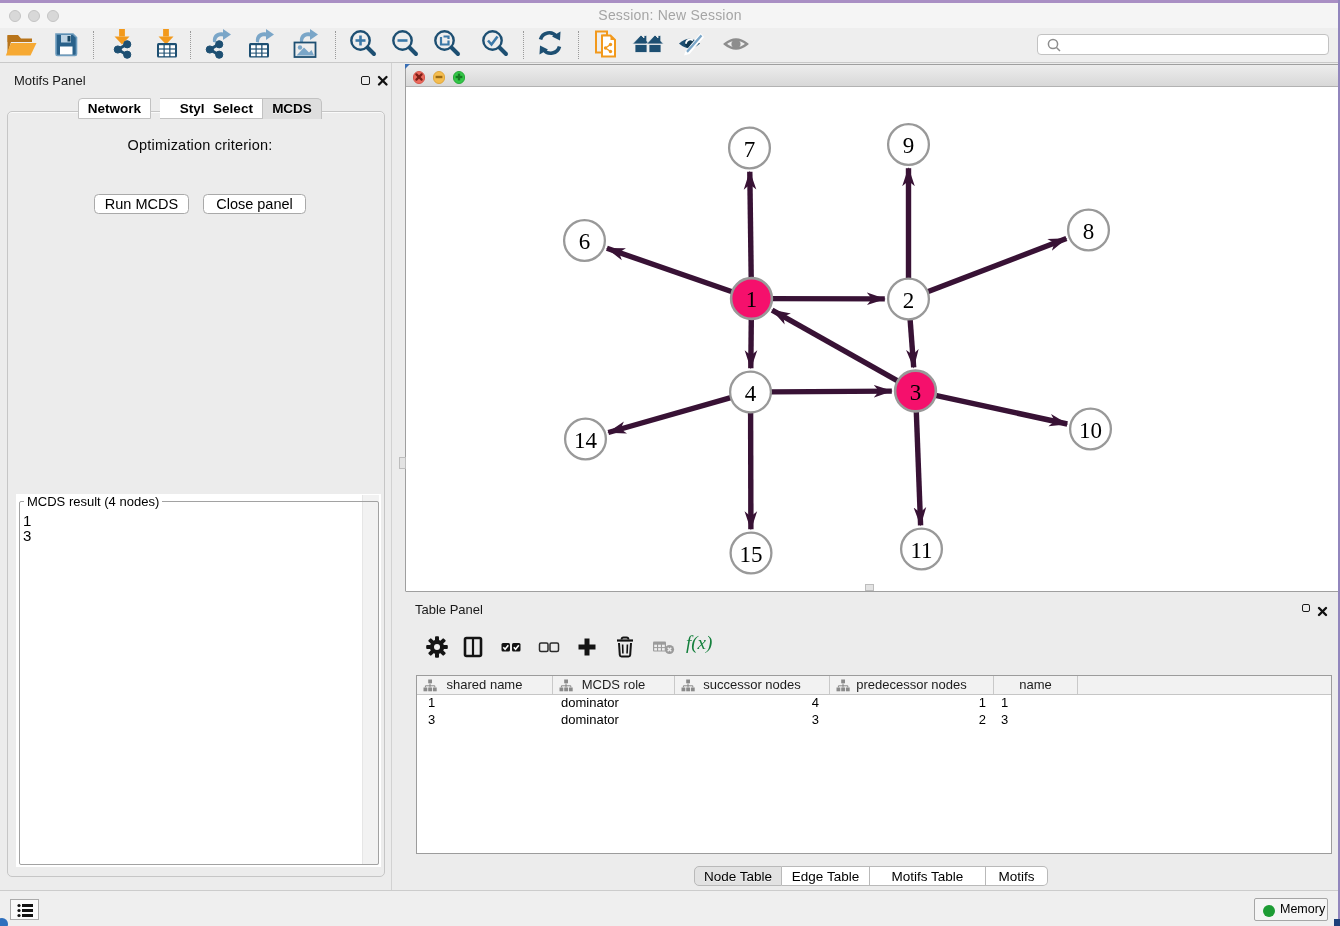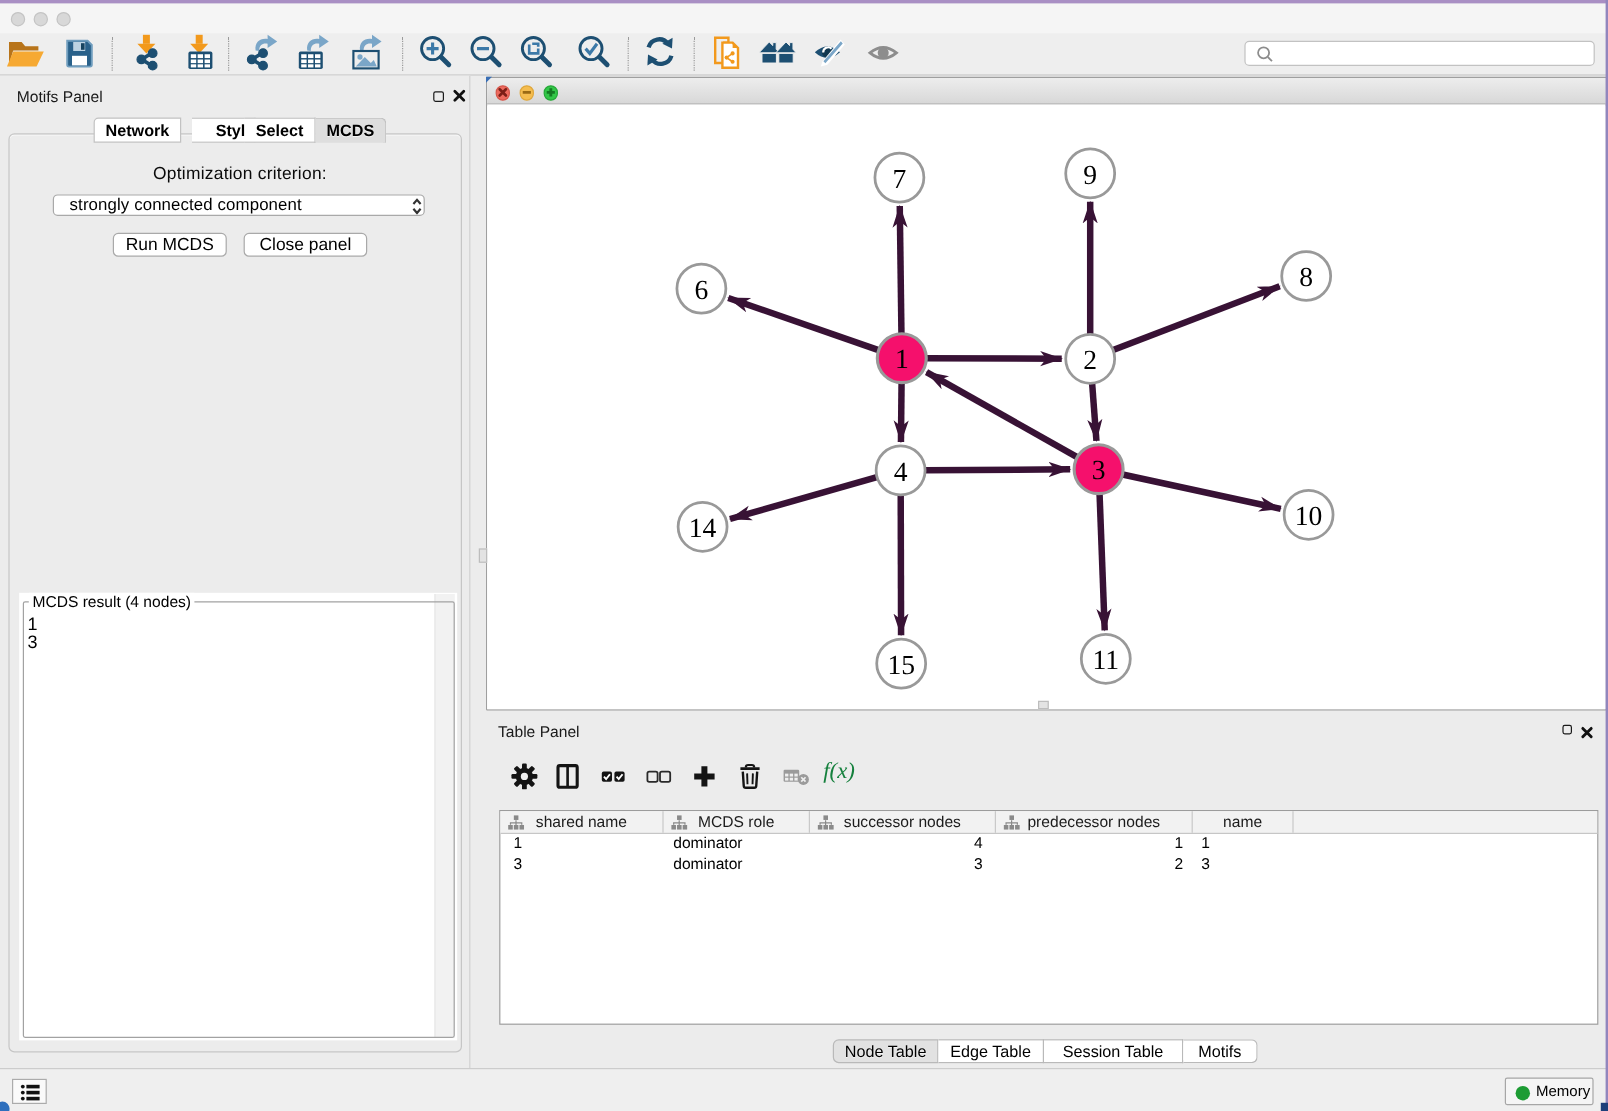--- a/index.html
+++ b/index.html
@@ -63,20 +63,21 @@
 #membtn { left:1254px; top:7px; width:73.5px; height:23px; background:#f5f5f5; border:1px solid #a6a6a6; border-radius:2px; font-size:12.5px; line-height:21px; text-align:left; padding-left:25px; color:#000; }
 #membtn .dot { position:absolute; left:8px; top:5.5px; width:12px; height:12px; border-radius:50%; background:#1d9c34; }
 #rightedge { left:1338px; top:0; width:2px; height:926px; background:#9286bd; }
 </style></head>
 <body>
 <div class="abs" id="purpletop"></div>
 <div class="abs" id="titlebar">
   <div class="tl" style="left:9px"></div>
     <div class="tl" style="left:28px"></div>
     <div class="tl" style="left:47px"></div>
+  <div class="abs" id="wtitle">Session: New Session</div>
 </div>
 <div class="abs" id="toolbar">
     <div class="ticon" style="left:5px;"><svg width="34" height="34" viewBox="0 0 34 34" style="">
         <path d="M2.5,8 L13,8 L16,11.5 L27,11.5 L27,15 L2.5,15 Z" fill="#b8741a"></path>
         <path d="M2.5,8 L2.5,27 L6,15 Z" fill="#b8741a"></path>
         <path d="M6,16 L31.5,16 L25.5,28.5 L0.8,28.5 Z" fill="#f6a933"></path>
       </svg></div>
     <div class="ticon" style="left:49px;"><svg width="34" height="34" viewBox="0 0 34 34" style="">
         <path d="M7,7 h17 l3.5,3.5 V27 a1.5,1.5 0 0 1 -1.5,1.5 H8.5 A1.5,1.5 0 0 1 7,27 Z" fill="#29618a" stroke="#6f9dbe" stroke-width="1.6"></path>
         <rect x="12" y="8" width="10" height="7.5" fill="#bcd2e2"></rect>
@@ -237,24 +238,20 @@
         </g>
       </svg></div>
   <div class="abs" id="cp-panel"></div>
   <div class="tabs" style="left:78px; top:34.5px;">
     <div class="tab" style="left:0; width:73px; border-radius:4px 0 0 0;">Network</div>
     <div class="tab" style="left:82px; width:53px; border-left:none;text-align:right;">Style</div>
     <div class="tab" style="left:126px; width:59px; border-left:none;">Select</div>
     <div class="tab sel" style="left:185px; width:59px; border-left:none; border-bottom:none; border-radius:0 5px 0 0;">MCDS</div>
   </div>
   <div class="abs" id="optlabel">Optimization criterion:</div>
-  <div class="abs" id="dropdown">strongly connected component<svg width="9" height="14" viewBox="0 0 9 14" style="position:absolute; right:1px; top:2px;">
-        <path d="M1.5,5 L4.5,1.5 L7.5,5" fill="none" stroke="#333" stroke-width="1.8"></path>
-        <path d="M1.5,9 L4.5,12.5 L7.5,9" fill="none" stroke="#333" stroke-width="1.8"></path>
-      </svg></div>
   <div class="btn" style="left:94px; top:131px; width:95px;">Run MCDS</div>
   <div class="btn" style="left:203px; top:131px; width:103px;">Close panel</div>
   <div class="abs" id="fieldset">
     <div class="sbar"></div>
     <div class="bord"></div>
     <div class="legend">MCDS result (4 nodes)</div>
     <div class="txt">1<br>3</div>
   </div>
 </div>
 
@@ -454,21 +451,21 @@
         <div class="tcell" style="left:11px;">3</div>
         <div class="tcell" style="left:144px;">dominator</div>
         <div class="tcell" style="left:258px; width:144px; text-align:right;">3</div>
         <div class="tcell" style="left:413px; width:156px; text-align:right;">2</div>
         <div class="tcell" style="left:584px;">3</div>
       </div>
   </div>
   <div class="bottabs" style="left:298px; top:270px;">
     <div class="btab sel" style="left:0; width:88px; border-radius:5px 0 0 5px;">Node Table</div>
     <div class="btab" style="left:88px; width:88px; border-left:none;">Edge Table</div>
-    <div class="btab" style="left:176px; width:116px; border-left:none;">Session Table</div>
+    <div class="btab" style="left:176px; width:116px; border-left:none;">Motifs Table</div>
     <div class="btab" style="left:292px; width:62px; border-left:none; border-radius:0 5px 5px 0;">Motifs</div>
   </div>
 </div>
 
 <div class="abs" id="statusbar">
   <div class="abs" id="listbtn">
       <svg width="29" height="21" viewBox="0 0 29 21" style="position:absolute;left:0;top:0;">
         <g fill="#111">
           <circle cx="8" cy="5.5" r="1.6"></circle>
           <circle cx="8" cy="10.5" r="1.6"></circle>

